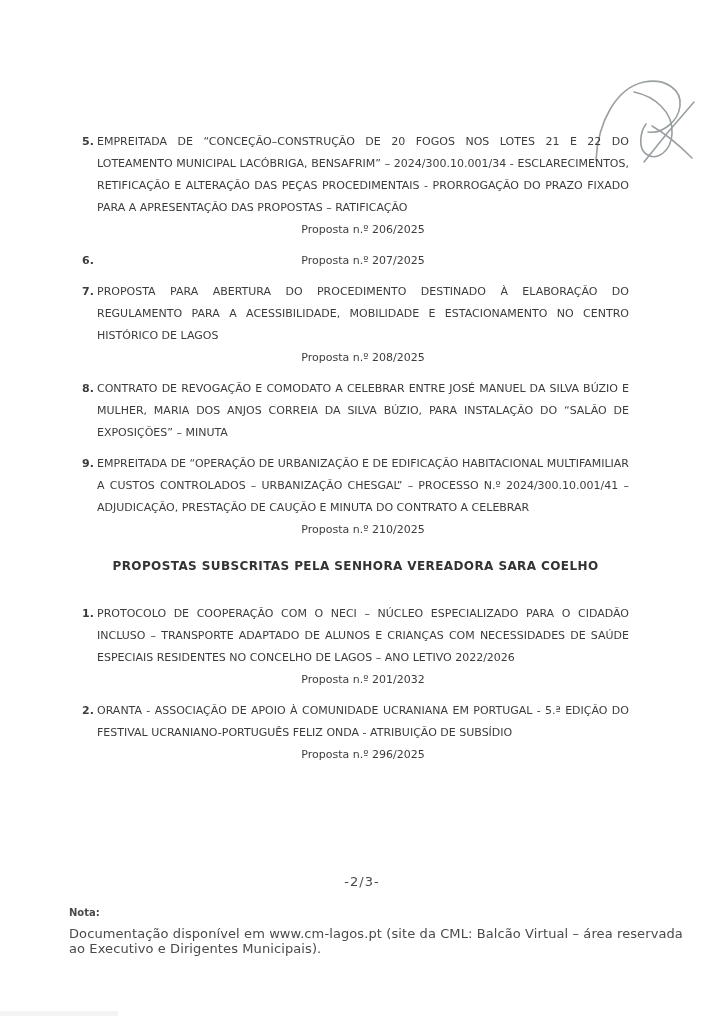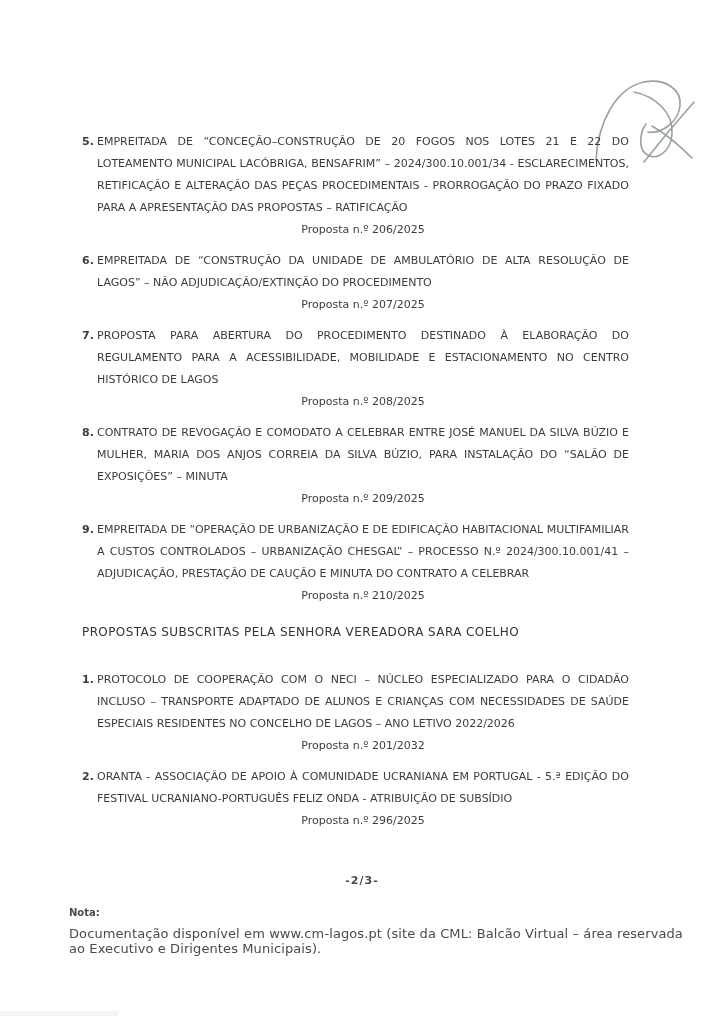--- a/index.html
+++ b/index.html
@@ -32,37 +32,38 @@
   }
   .item-body{flex:1 1 auto;}
   .item-title{
     text-align:justify;
     text-justify:inter-word;
   }
   .item-proposal{
     text-align:center;
   }
   .section-heading{
-    font-weight:normal;
+    font-weight:bold;
+    text-align:center;
     font-size:12px;
     letter-spacing:.4px;
     color:#333333;
     margin:14px 0 26px 0;
   }
   .signature{
     position:absolute;
     top:62px;left:582px;
     width:132px;height:110px;
   }
   .footer-pageno{
     position:absolute;
     top:874px;left:0;right:0;
     text-align:center;
-    font-size:11px;
-    font-weight:bold;
+    font-size:13px;
+    font-weight:normal;
     letter-spacing:1px;
     color:#4a4a4a;
   }
   .footer-note{
     position:absolute;
     top:907px;left:69px;right:32px;
     color:#4a4a4a;
   }
   .note-label{
     font-weight:bold;
@@ -100,38 +101,36 @@
       <span class="item-num">5.</span>
       <div class="item-body">
         <div class="item-title">EMPREITADA DE “CONCEÇÃO–CONSTRUÇÃO DE 20 FOGOS NOS LOTES 21 E 22 DO LOTEAMENTO MUNICIPAL LACÓBRIGA, BENSAFRIM” – 2024/300.10.001/34 - ESCLARECIMENTOS, RETIFICAÇÃO E ALTERAÇÃO DAS PEÇAS PROCEDIMENTAIS - PRORROGAÇÃO DO PRAZO FIXADO PARA A APRESENTAÇÃO DAS PROPOSTAS – RATIFICAÇÃO</div>
         <div class="item-proposal">Proposta n.º 206/2025</div>
       </div>
     </div>
 
     <div class="item">
       <span class="item-num">6.</span>
       <div class="item-body">
-        <div class="item-title">EMPREITADA DE “CONSTRUÇÃO DA UNIDADE DE AMBULATÓRIO DE ALTA RESOLUÇÃO DE LAGOS” – NÃO ADJUDICAÇÃO/EXTINÇÃO DO PROCEDIMENTO</div>
         <div class="item-proposal">Proposta n.º 207/2025</div>
       </div>
     </div>
 
     <div class="item">
       <span class="item-num">7.</span>
       <div class="item-body">
         <div class="item-title">PROPOSTA PARA ABERTURA DO PROCEDIMENTO DESTINADO À ELABORAÇÃO DO REGULAMENTO PARA A ACESSIBILIDADE, MOBILIDADE E ESTACIONAMENTO NO CENTRO HISTÓRICO DE LAGOS</div>
         <div class="item-proposal">Proposta n.º 208/2025</div>
       </div>
     </div>
 
     <div class="item">
       <span class="item-num">8.</span>
       <div class="item-body">
         <div class="item-title">CONTRATO DE REVOGAÇÃO E COMODATO A CELEBRAR ENTRE JOSÉ MANUEL DA SILVA BÚZIO E MULHER, MARIA DOS ANJOS CORREIA DA SILVA BÚZIO, PARA INSTALAÇÃO DO “SALÃO DE EXPOSIÇÕES” – MINUTA</div>
-        <div class="item-proposal">Proposta n.º 209/2025</div>
       </div>
     </div>
 
     <div class="item">
       <span class="item-num">9.</span>
       <div class="item-body">
         <div class="item-title">EMPREITADA DE “OPERAÇÃO DE URBANIZAÇÃO E DE EDIFICAÇÃO HABITACIONAL MULTIFAMILIAR A CUSTOS CONTROLADOS – URBANIZAÇÃO CHESGAL” – PROCESSO N.º 2024/300.10.001/41 – ADJUDICAÇÃO, PRESTAÇÃO DE CAUÇÃO E MINUTA DO CONTRATO A CELEBRAR</div>
         <div class="item-proposal">Proposta n.º 210/2025</div>
       </div>
     </div>

